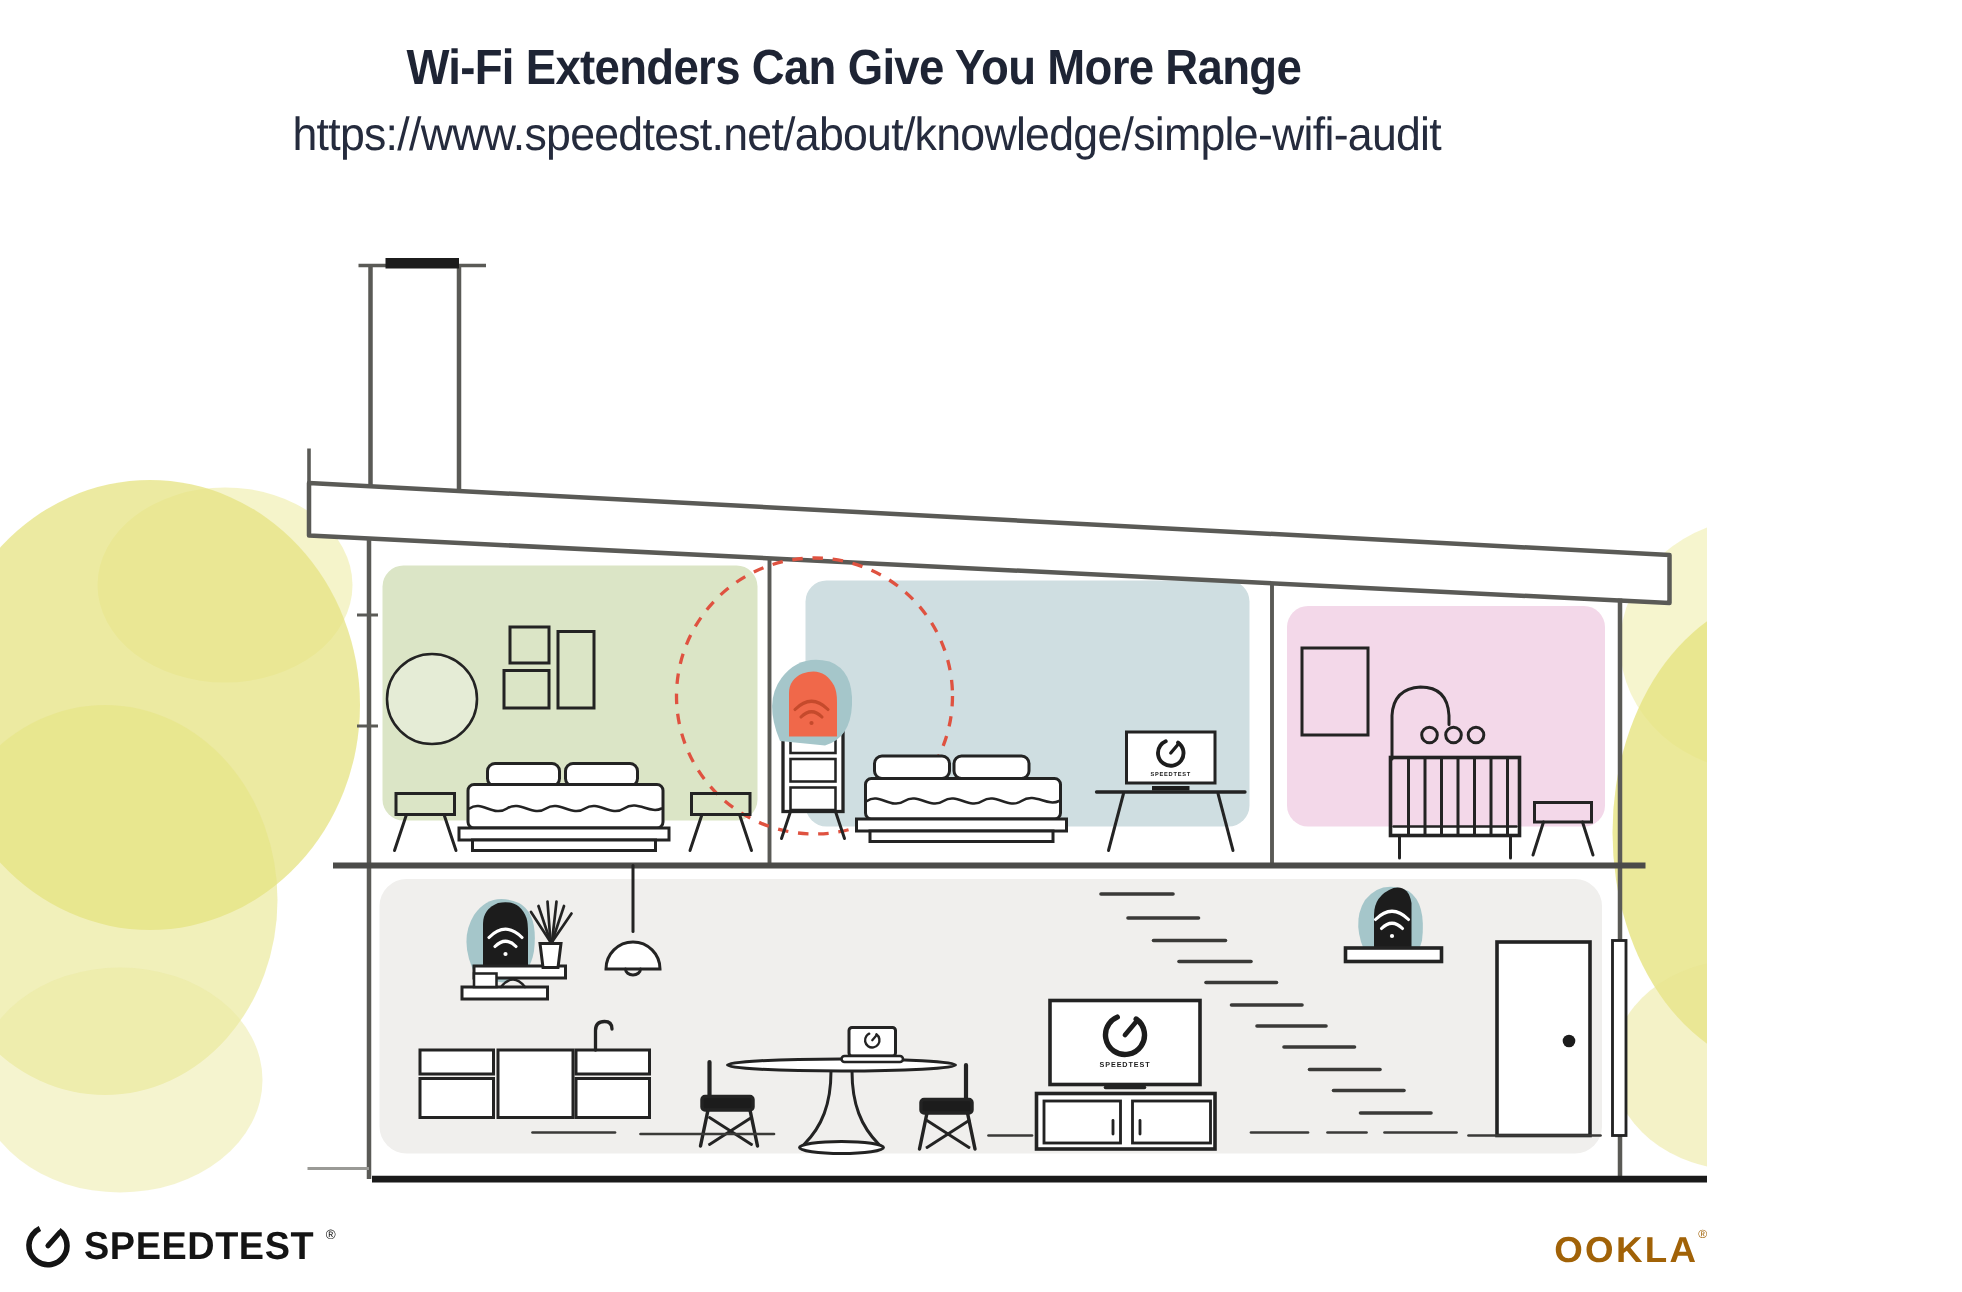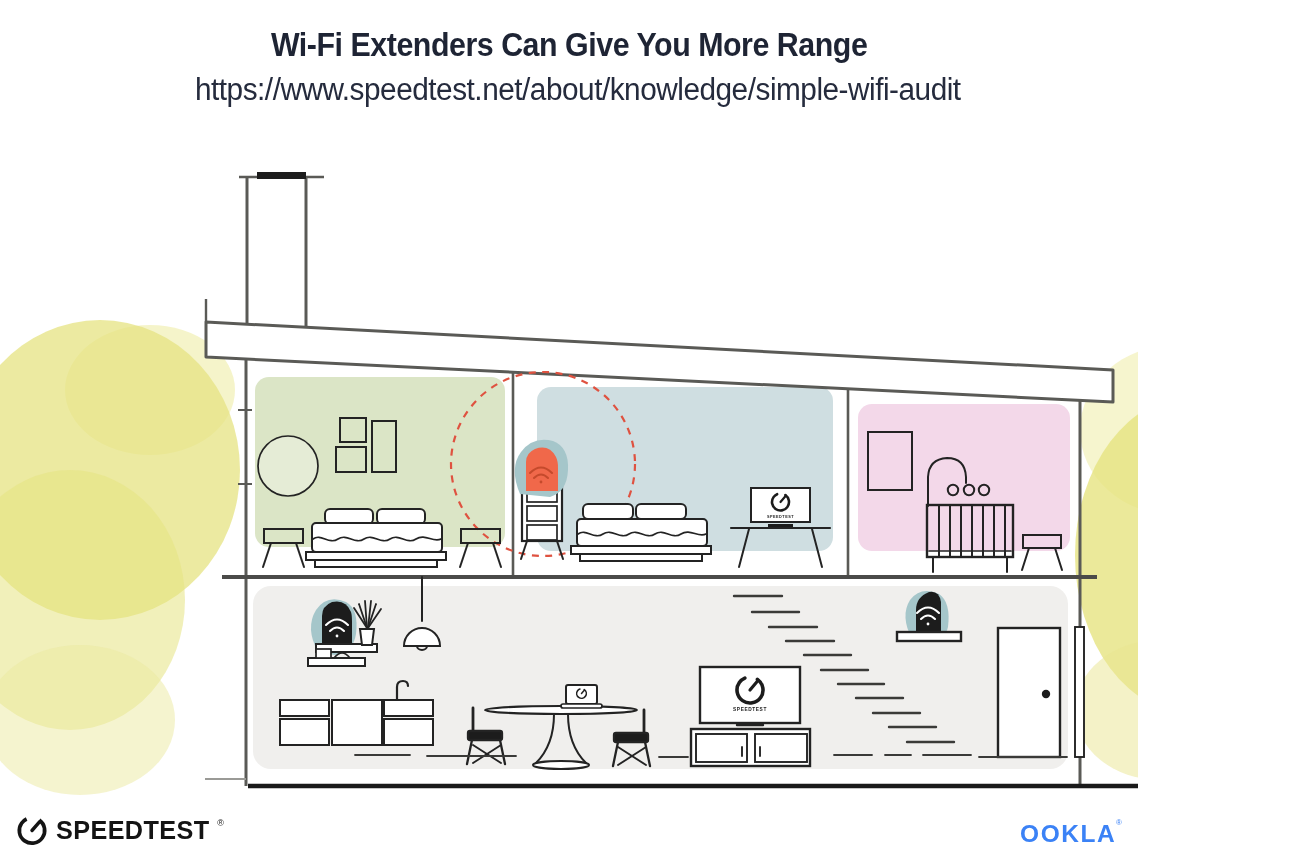--- a/index.html
+++ b/index.html
@@ -9,21 +9,21 @@
   .hdr .title-line{display:block;margin-top:26px;}
   .hdr .title-line span{display:inline-block;transform:scaleX(.92);transform-origin:center;
        font-size:33px;font-weight:700;letter-spacing:-0.5px;color:#1e2434;}
   .hdr .url-line{display:block;margin-top:8px;padding-left:18px;}
   .hdr .url-line span{display:inline-block;transform:scaleX(.96);transform-origin:center;
        font-size:31px;font-weight:400;letter-spacing:-0.5px;color:#252b3d;}
   .house{position:absolute;left:0;top:0;}
   .foot-left{position:absolute;left:16px;top:814px;display:flex;align-items:center;gap:7px;color:#141414;}
   .foot-left .word{font-size:26px;font-weight:700;letter-spacing:.4px;transform:scaleX(.97);transform-origin:left;}
   .foot-left sup{font-size:9px;position:relative;top:-8px;left:-4px;}
-  .foot-right{position:absolute;right:16px;top:820px;color:#3b82f6;display:flex;align-items:flex-start;justify-content:center;}
+  .foot-right{position:absolute;right:0;top:820px;color:#a16207;display:flex;align-items:flex-start;justify-content:center;}
   .foot-right .word{font-size:24px;font-weight:700;letter-spacing:1.5px;transform:scaleX(1.02);transform-origin:right;}
   .foot-right sup{font-size:8px;position:relative;top:-2px;}
 </style>
 </head>
 <body>
 
 <div class="canvas">
 
   <div class="hdr">
     <div class="title-line"><span>Wi-Fi Extenders Can Give You More Range</span></div>

